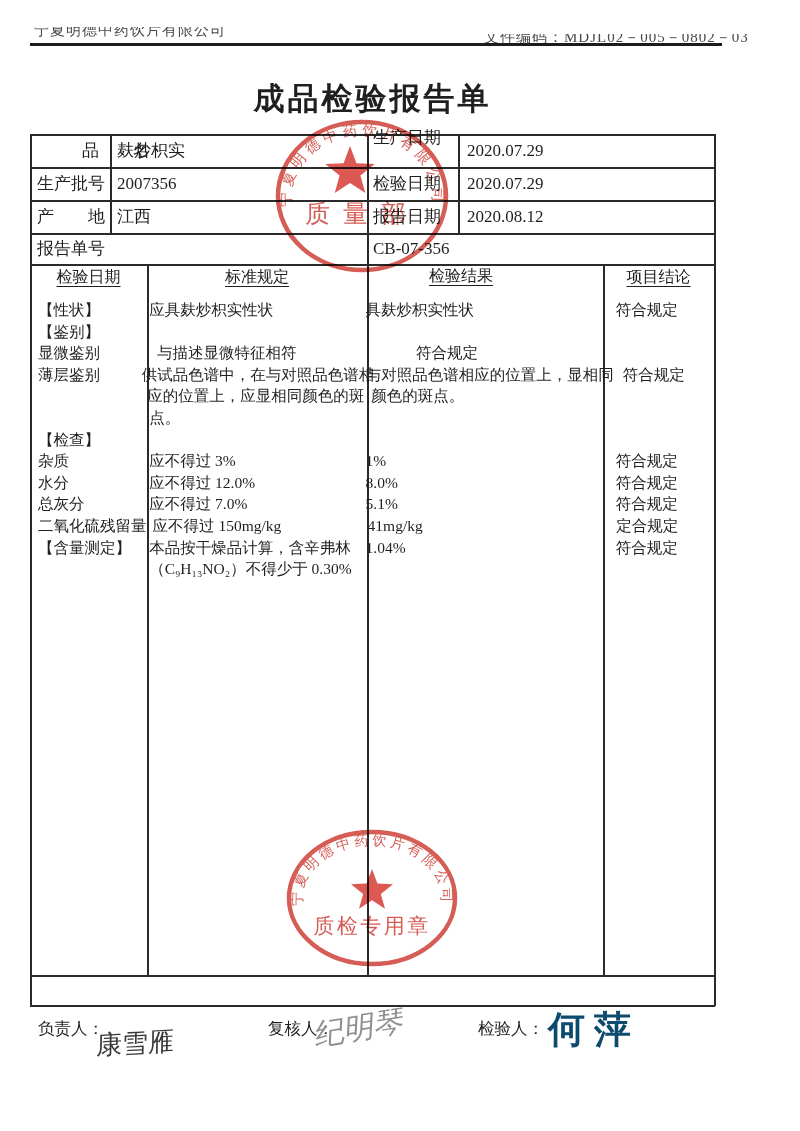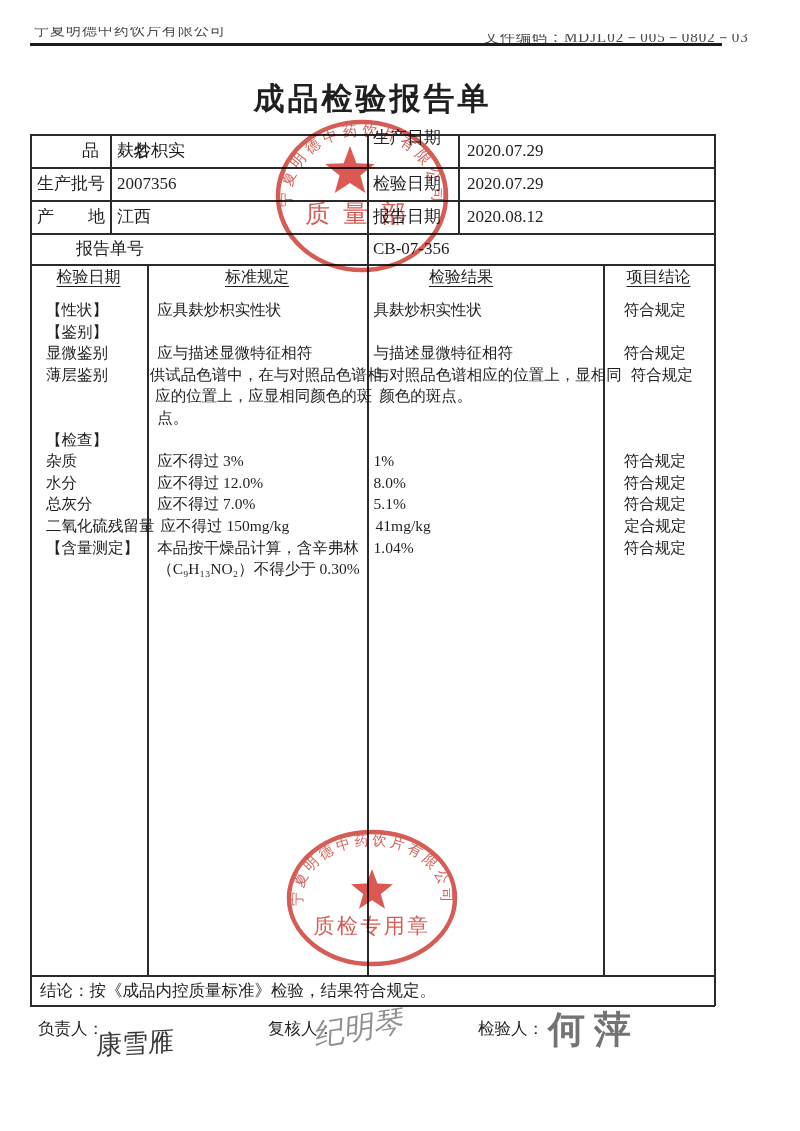--- a/index.html
+++ b/index.html
@@ -14,33 +14,33 @@
   
   .title{position:absolute;left:30px;top:78px;width:685px;margin:0;text-align:center;
          font-size:31px;font-weight:bold;letter-spacing:3px;}
   
   .hl{position:absolute;display:block;height:1.5px;background:#2a2a2a;}
   .vl{position:absolute;display:block;width:1.5px;background:#2a2a2a;}
   
   .cell{position:absolute;height:24px;line-height:24px;font-size:17px;white-space:nowrap;}
   .ihead{position:absolute;top:266px;height:22px;line-height:22px;font-size:16px;text-align:center;
          text-decoration:underline;text-underline-offset:4px;}
-  .insp{position:absolute;left:30px;top:299px;width:684px;font-size:15.5px;padding-left:8px;}
+  .insp{position:absolute;left:30px;top:299px;width:684px;font-size:15.5px;}
   .insp-row{display:flex;height:21.6px;line-height:21.6px;white-space:nowrap;}
   .insp-row .c1{width:117px;padding-left:8px;box-sizing:border-box;}
   .insp-row .c2{width:220px;padding-left:6px;box-sizing:border-box;}
   .insp-row .c3{width:260px;padding-left:10px;box-sizing:border-box;}
   .insp-row .c4{width:111px;padding-left:9px;box-sizing:border-box;}
   .conclusion{position:absolute;left:40px;top:979px;height:24px;line-height:24px;font-size:16.5px;white-space:nowrap;}
   
   .sig-label{position:absolute;top:1018px;height:22px;line-height:22px;font-size:16.5px;}
   .sig{position:absolute;white-space:nowrap;}
   .sig.resp{left:96px;top:1026px;font-size:26px;color:#3a3a3a;transform:rotate(-3deg) skewX(-4deg);}
   .sig.review{left:315px;top:1008px;font-size:30px;color:#8f8f8f;transform:rotate(-9deg) skewX(-12deg);}
-  .sig.inspect{left:548px;top:1005px;font-size:37px;font-weight:bold;color:#737373;letter-spacing:9px;}
+  .sig.inspect{left:548px;top:1005px;font-size:37px;font-weight:bold;color:#0c4a6e;letter-spacing:9px;}
   
   .stamp{position:absolute;mix-blend-mode:multiply;opacity:.88;pointer-events:none;}
   .stamp text{fill:#cf463e;}
   .stamp .ring{fill:none;stroke:#cf463e;}
   .stamp .star{fill:#d6423a;}
 </style>
 </head>
 <body>
 
 <div class="page">
@@ -75,44 +75,43 @@
   <div class="cell" style="left:373px;top:126px;">生产日期</div>
   <div class="cell" style="left:467px;top:139px;">2020.07.29</div>
   <div class="cell" style="left:37px;top:172px;">生产批号</div>
   <div class="cell" style="left:117px;top:172px;">2007356</div>
   <div class="cell" style="left:373px;top:172px;">检验日期</div>
   <div class="cell" style="left:467px;top:172px;">2020.07.29</div>
   <div class="cell" style="left:37px;top:205px;">产　　地</div>
   <div class="cell" style="left:117px;top:205px;">江西</div>
   <div class="cell" style="left:373px;top:205px;">报告日期</div>
   <div class="cell" style="left:467px;top:205px;">2020.08.12</div>
-  <div class="cell" style="left:37px;top:237px;margin-left:39px;">报告单号</div>
+  <div class="cell" style="left:37px;top:237px;">报告单号</div>
   <div class="cell" style="left:373px;top:237px;">CB-07-356</div>
 
   <div class="ihead" style="left:30px;width:117px;">检验日期</div>
   <div class="ihead" style="left:147px;width:220px;">标准规定</div>
-  <div class="ihead" style="left:367px;width:188px;">检验结果</div>
+  <div class="ihead" style="left:367px;width:188px;font-family:Liberation Mono, monospace;">检验结果</div>
   <div class="ihead" style="left:603px;width:111px;text-decoration:underline;">项目结论</div>
 
   <div class="insp">
     <div class="insp-row">
         <div class="c1">【性状】</div>
         <div class="c2">应具麸炒枳实性状</div>
         <div class="c3">具麸炒枳实性状</div>
         <div class="c4">符合规定</div>
       </div>
       <div class="insp-row">
         <div class="c1">【鉴别】</div>
         <div class="c2"></div>
         <div class="c3"></div>
         <div class="c4"></div>
       </div>
       <div class="insp-row">
         <div class="c1">显微鉴别</div>
-        <div class="c2">应与描述显微特征相符</div>
         <div class="c3">与描述显微特征相符</div>
         <div class="c4">符合规定</div>
       </div>
       <div class="insp-row">
         <div class="c1">薄层鉴别</div>
         <div class="c2">供试品色谱中，在与对照品色谱相</div>
         <div class="c3">与对照品色谱相应的位置上，显相同</div>
         <div class="c4">符合规定</div>
       </div>
       <div class="insp-row">
@@ -164,21 +163,20 @@
         <div class="c4">符合规定</div>
       </div>
       <div class="insp-row">
         <div class="c1"></div>
         <div class="c2">（C₉H₁₃NO₂）不得少于 0.30%</div>
         <div class="c3"></div>
         <div class="c4"></div>
       </div>
   </div>
 
-  <div class="conclusion">结论：按《成品内控质量标准》检验，结果符合规定。</div>
 
   <div class="sig-label" style="left:38px;">负责人：</div>
   <div class="sig-label" style="left:268px;">复核人：</div>
   <div class="sig-label" style="left:478px;">检验人：</div>
   <div class="sig resp">康雪雁</div>
   <div class="sig review">纪明琴</div>
   <div class="sig inspect">何萍</div>
 
   <svg class="stamp" style="left:268px;top:110px;" width="190" height="175" viewBox="0 0 190 175">
     <defs>

